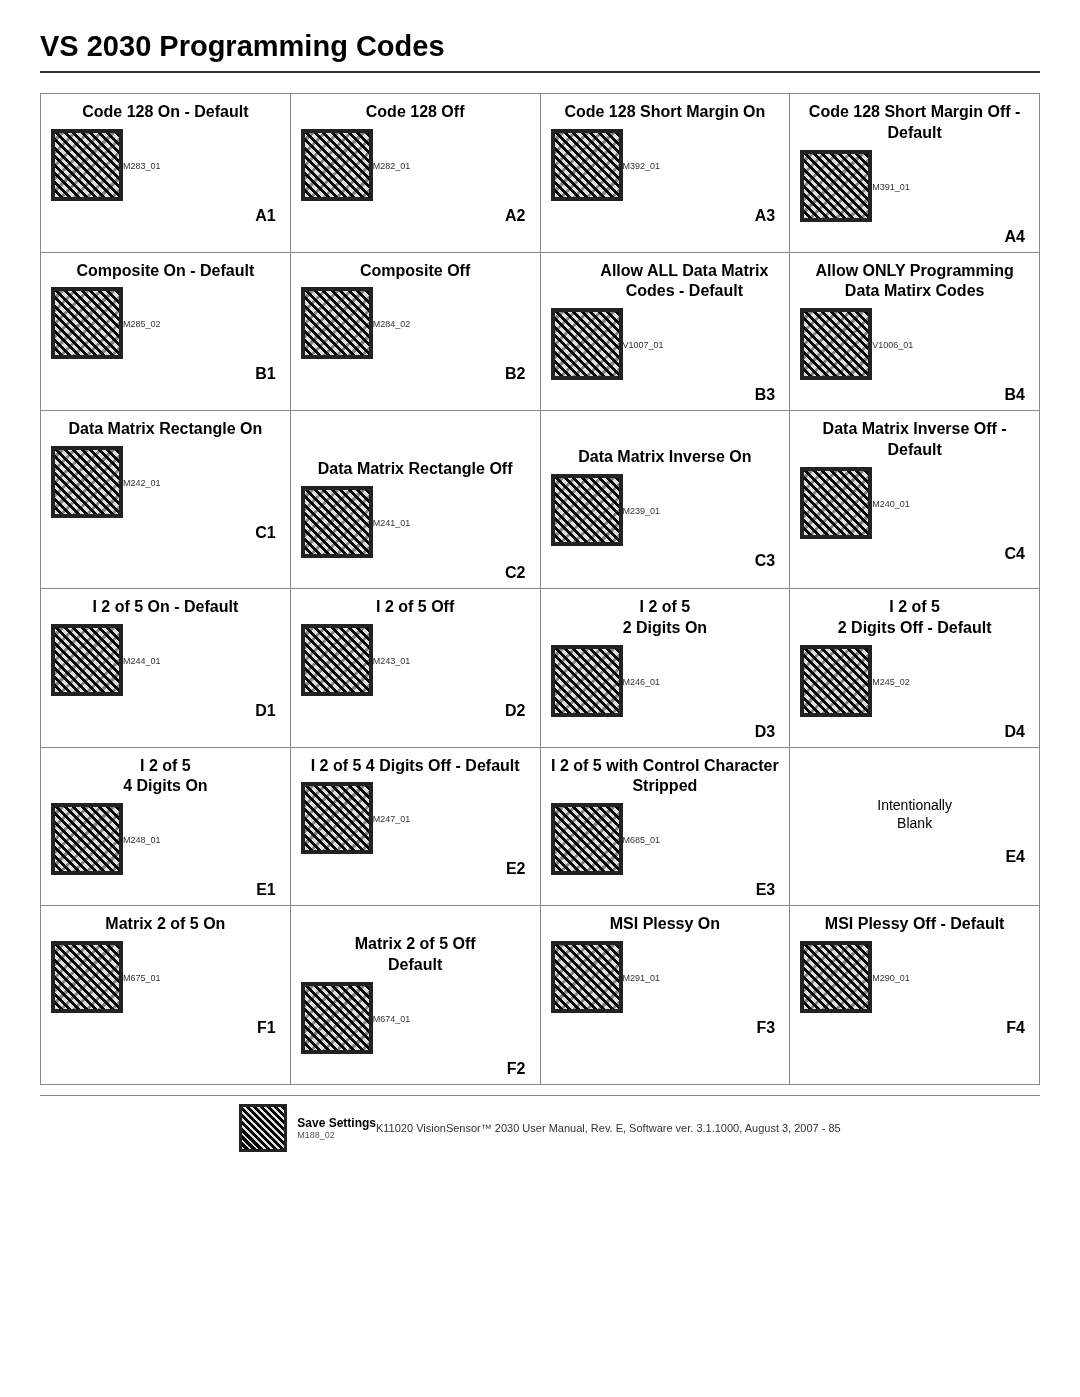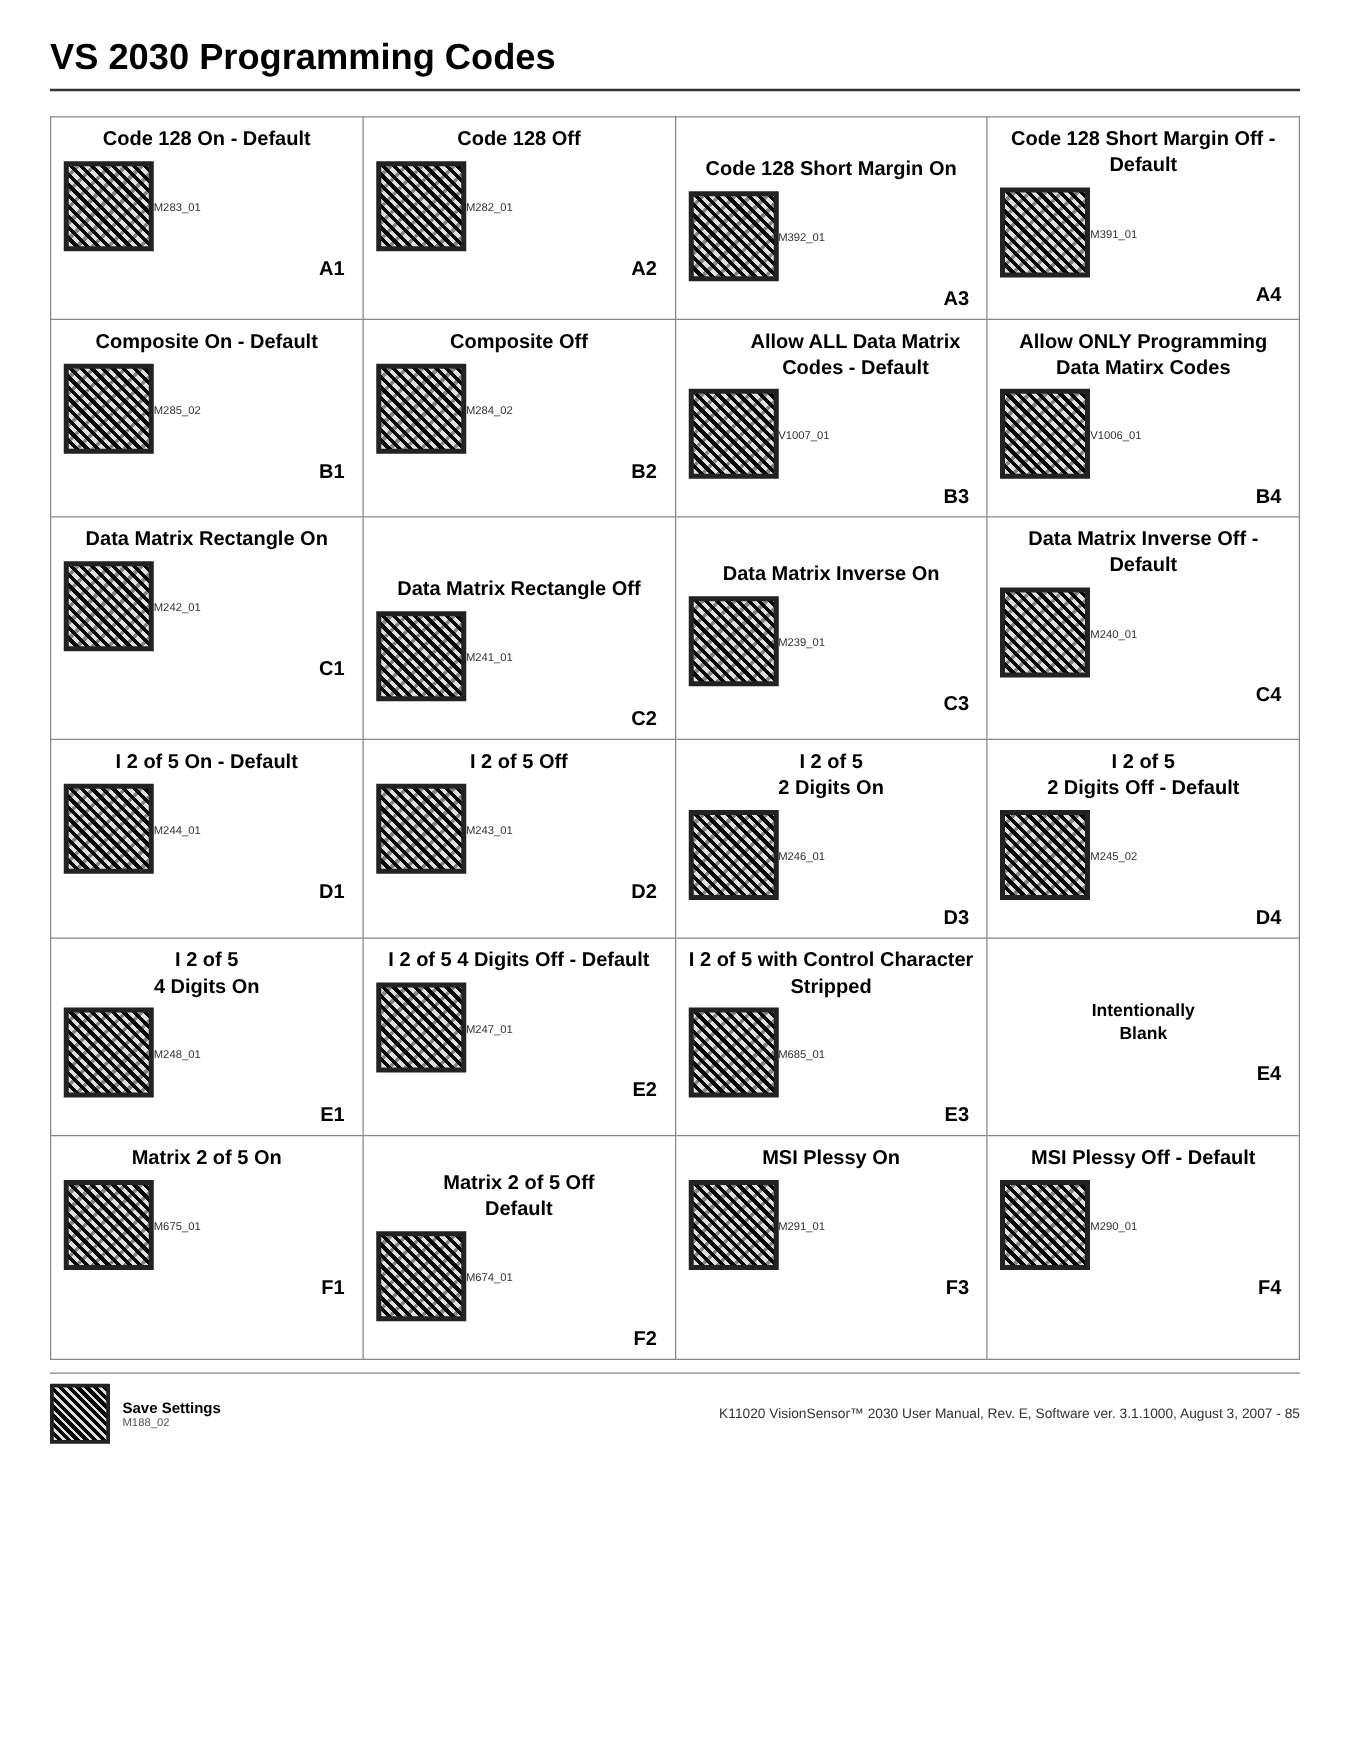--- a/index.html
+++ b/index.html
@@ -88,29 +88,29 @@
       font-size: 16px;
       font-weight: bold;
       text-align: right;
       margin-top: 6px;
       padding-right: 4px;
     }
     
     .intentionally-blank {
       text-align: center;
       font-size: 14px;
-      font-weight: bold;
+      font-weight: normal;
       padding-top: 40px;
       padding-bottom: 10px;
     }
     
     .footer {
       display: flex;
       align-items: center;
-      justify-content: space-between;
+      justify-content: center;
       margin-top: 10px;
       padding-top: 8px;
       border-top: 1.5px solid #888;
     }
     .footer-left {
       display: flex;
       align-items: center;
       gap: 10px;
     }
     .footer-barcode {
@@ -169,21 +169,21 @@
         </td>
         <td>
           <div class="cell-label" style="white-space: pre-line;">Code 128 Off</div>
           <div class="cell-barcode">
             <div class="barcode-img"></div>
             <div class="barcode-code">M282_01</div>
           </div>
           <div class="cell-id">A2</div>
         </td>
         <td>
-          <div class="cell-label" style="white-space: pre-line; margin-top: 24px;">Code 128 Short Margin On</div>
+          <div class="cell-label" style="white-space: pre-line;">Code 128 Short Margin On</div>
           <div class="cell-barcode">
             <div class="barcode-img"></div>
             <div class="barcode-code">M392_01</div>
           </div>
           <div class="cell-id">A3</div>
         </td>
         <td>
           <div class="cell-label" style="white-space: pre-line;">Code 128 Short Margin Off - Default</div>
           <div class="cell-barcode">
             <div class="barcode-img"></div>

